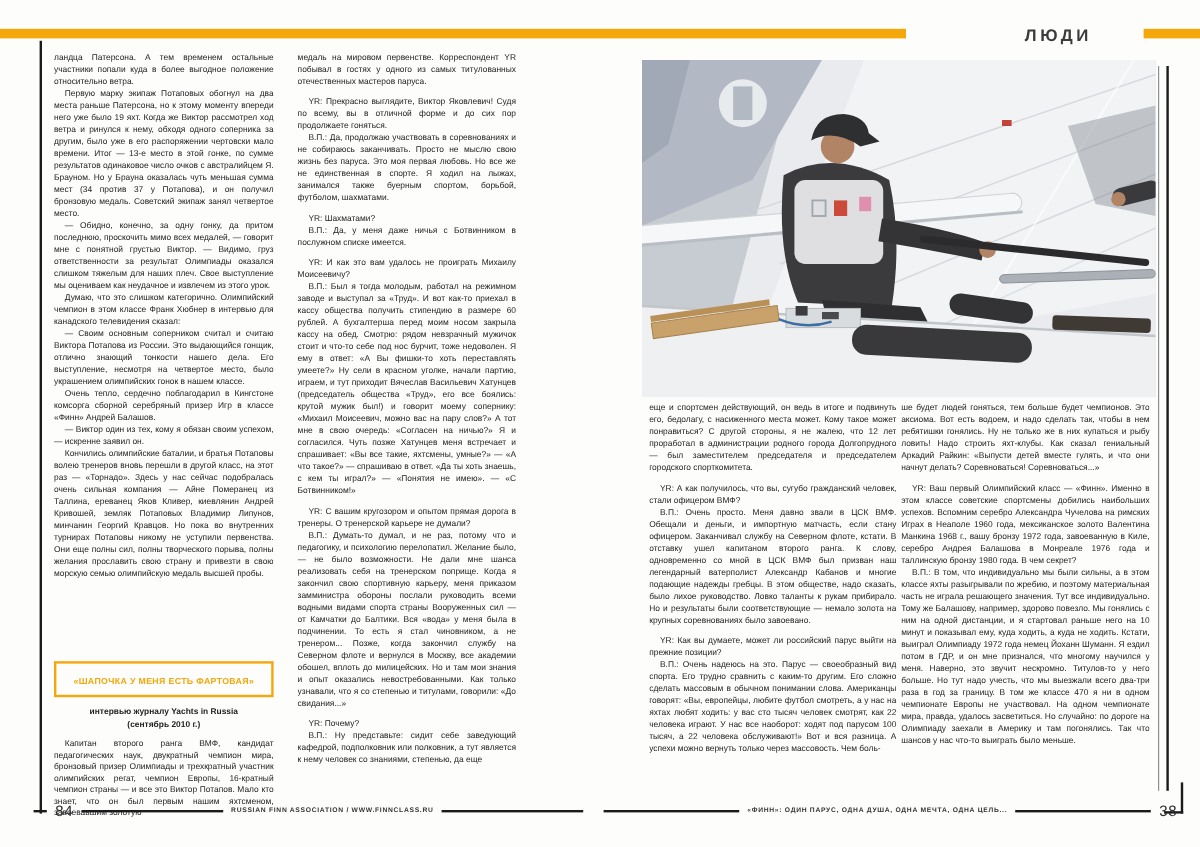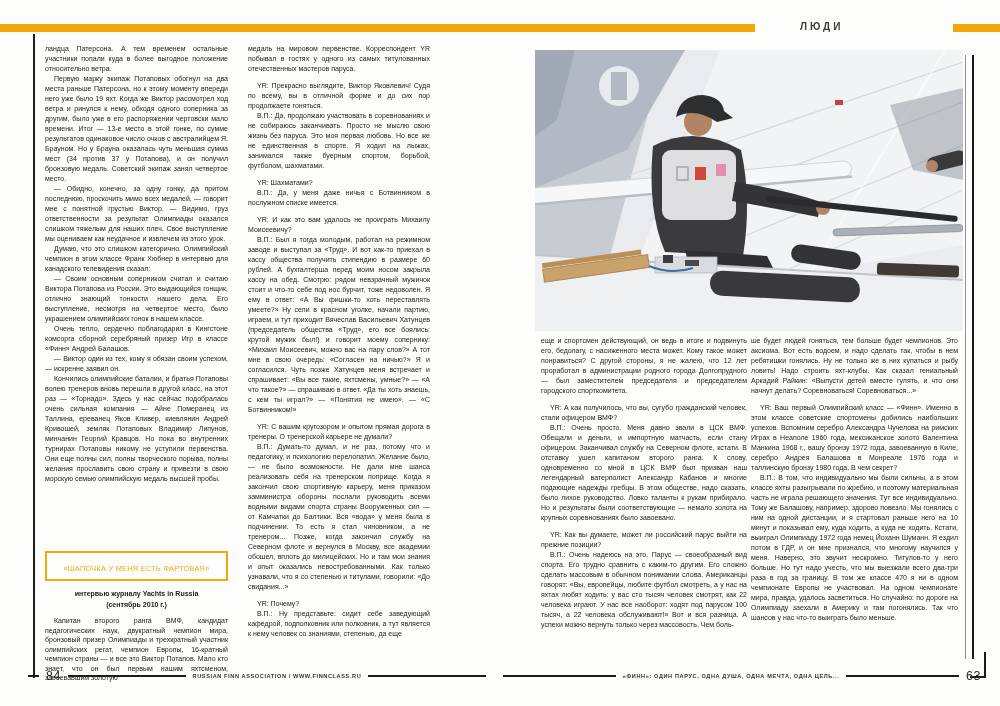--- a/index.html
+++ b/index.html
@@ -3,22 +3,22 @@
 <meta charset="utf-8">
 <style>
   html,body{margin:0;padding:0;}
   body{width:1000px;height:706px;background:#ffffff;font-family:"Liberation Sans",sans-serif;}
   .sheet{position:relative;width:1000px;height:706px;background:#fdfdfc;overflow:hidden;}
 
   
   .band{position:absolute;top:24px;height:8px;background:#F3A70B;}
   .band-left{left:0;width:755px;}
   .band-right{left:953px;width:47px;}
-  .section-label{position:absolute;top:21px;left:800px;width:110px;text-align:left;
-    font-size:10px;font-weight:bold;letter-spacing:3px;color:#3c3c3c;}
+  .section-label{position:absolute;top:21px;left:800px;width:110px;text-align:right;
+    font-size:14px;font-weight:bold;letter-spacing:3px;color:#3c3c3c;}
 
   
   .left-rule{position:absolute;left:33px;top:34px;width:2px;height:644px;background:#1b1b1b;}
   .right-rule-thin{position:absolute;left:965px;top:55px;width:1px;height:604px;background:#8f8f8f;}
   .right-rule-thick{position:absolute;left:972px;top:55px;width:2px;height:604px;background:#1b1b1b;}
   .corner-v{position:absolute;left:984px;top:652px;width:2px;height:26px;background:#1b1b1b;}
   .corner-h{position:absolute;left:970px;top:676px;width:16px;height:2px;background:#1b1b1b;}
 
   
   .col{position:absolute;text-align:justify;font-size:7px;line-height:10px;color:#222;overflow:hidden;}
@@ -26,21 +26,21 @@
   .col p:first-child{text-indent:0;}
   .col p.q{margin-top:7px;}
   .col-l1{left:45px;top:44px;width:183px;height:503px;}
   .col-l2{left:248px;top:44px;width:182px;height:616px;}
   .col-r1{left:541px;top:336px;width:206px;height:312px;}
   .col-r2{left:751px;top:336px;width:207px;height:326px;}
 
   
   .feature-wrap{position:absolute;left:45px;top:551px;width:183px;}
   .feature-box{border:2px solid #F3A70B;padding:4px 2px;text-align:center;}
-  .feature-box span{color:#F3A70B;font-weight:normal;font-size:7.3px;letter-spacing:.3px;}
+  .feature-box span{color:#F3A70B;font-weight:bold;font-size:7.3px;letter-spacing:.3px;}
   .feature-sub{margin-top:8px;text-align:center;font-weight:bold;font-size:7px;color:#222;line-height:9px;}
   .feature-sub2{margin-top:2px;}
   .feature-text{margin-top:7px;text-align:justify;font-size:7px;line-height:9.5px;color:#222;}
   .feature-text p{margin:0;text-indent:9px;}
 
   
   .photo{position:absolute;left:535px;top:50px;width:428px;height:281px;display:block;}
 
   
   .footer{position:absolute;top:669px;display:flex;align-items:center;gap:7px;}
@@ -174,16 +174,16 @@
     <span class="pageno">84</span>
     <span class="rule"></span>
     <span class="ftext">RUSSIAN FINN ASSOCIATION  /  WWW.FINNCLASS.RU</span>
     <span class="rule"></span>
   </div>
 
   <div class="footer footer-right">
     <span class="rule"></span>
     <span class="ftext">«ФИНН»: ОДИН ПАРУС, ОДНА ДУША, ОДНА МЕЧТА, ОДНА ЦЕЛЬ...</span>
     <span class="rule"></span>
-    <span class="pageno">63</span>
+    <span class="pageno">38</span>
   </div>
 
 </div>
 
 </body></html>

